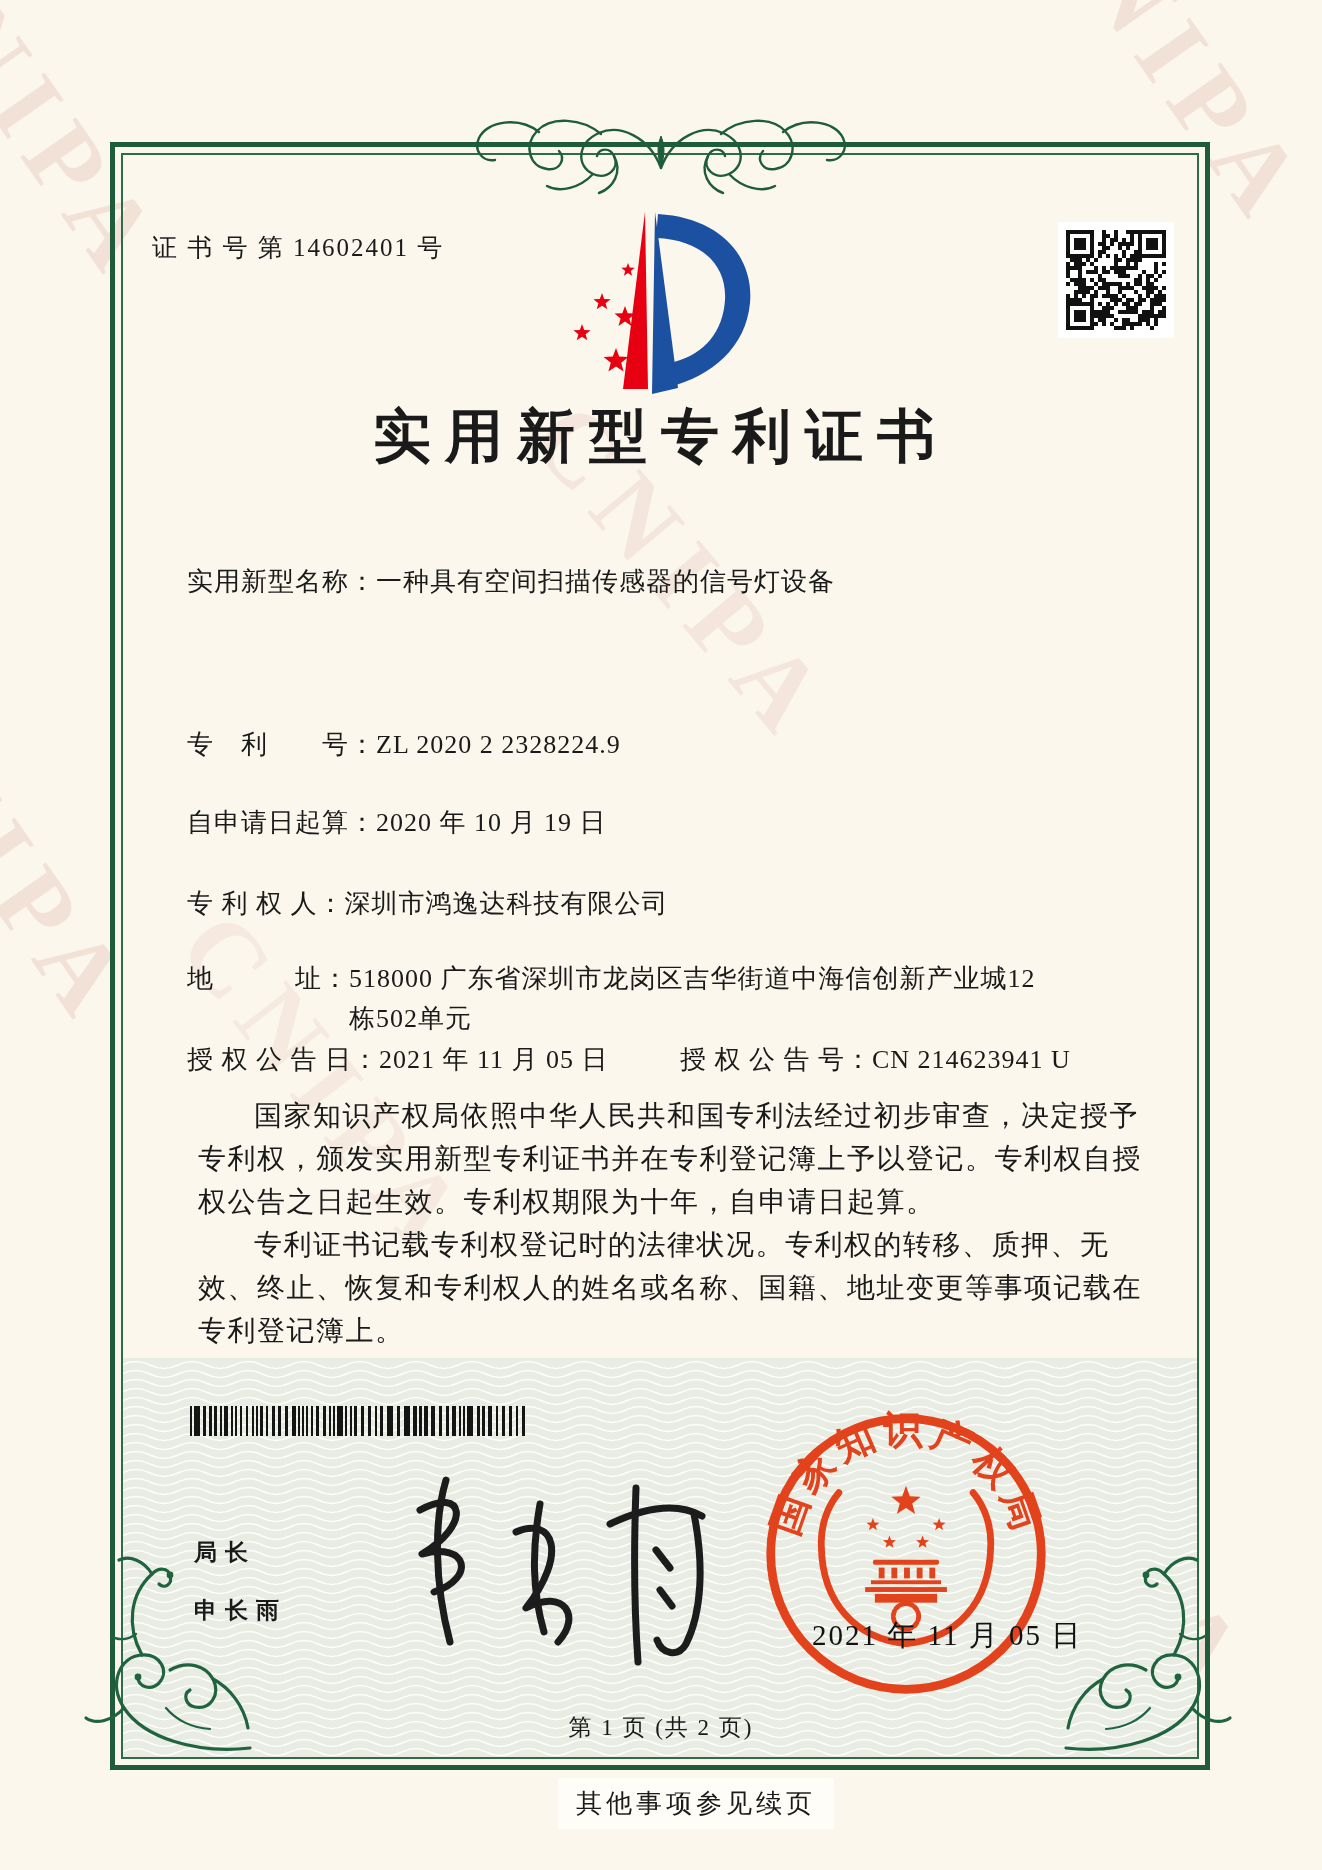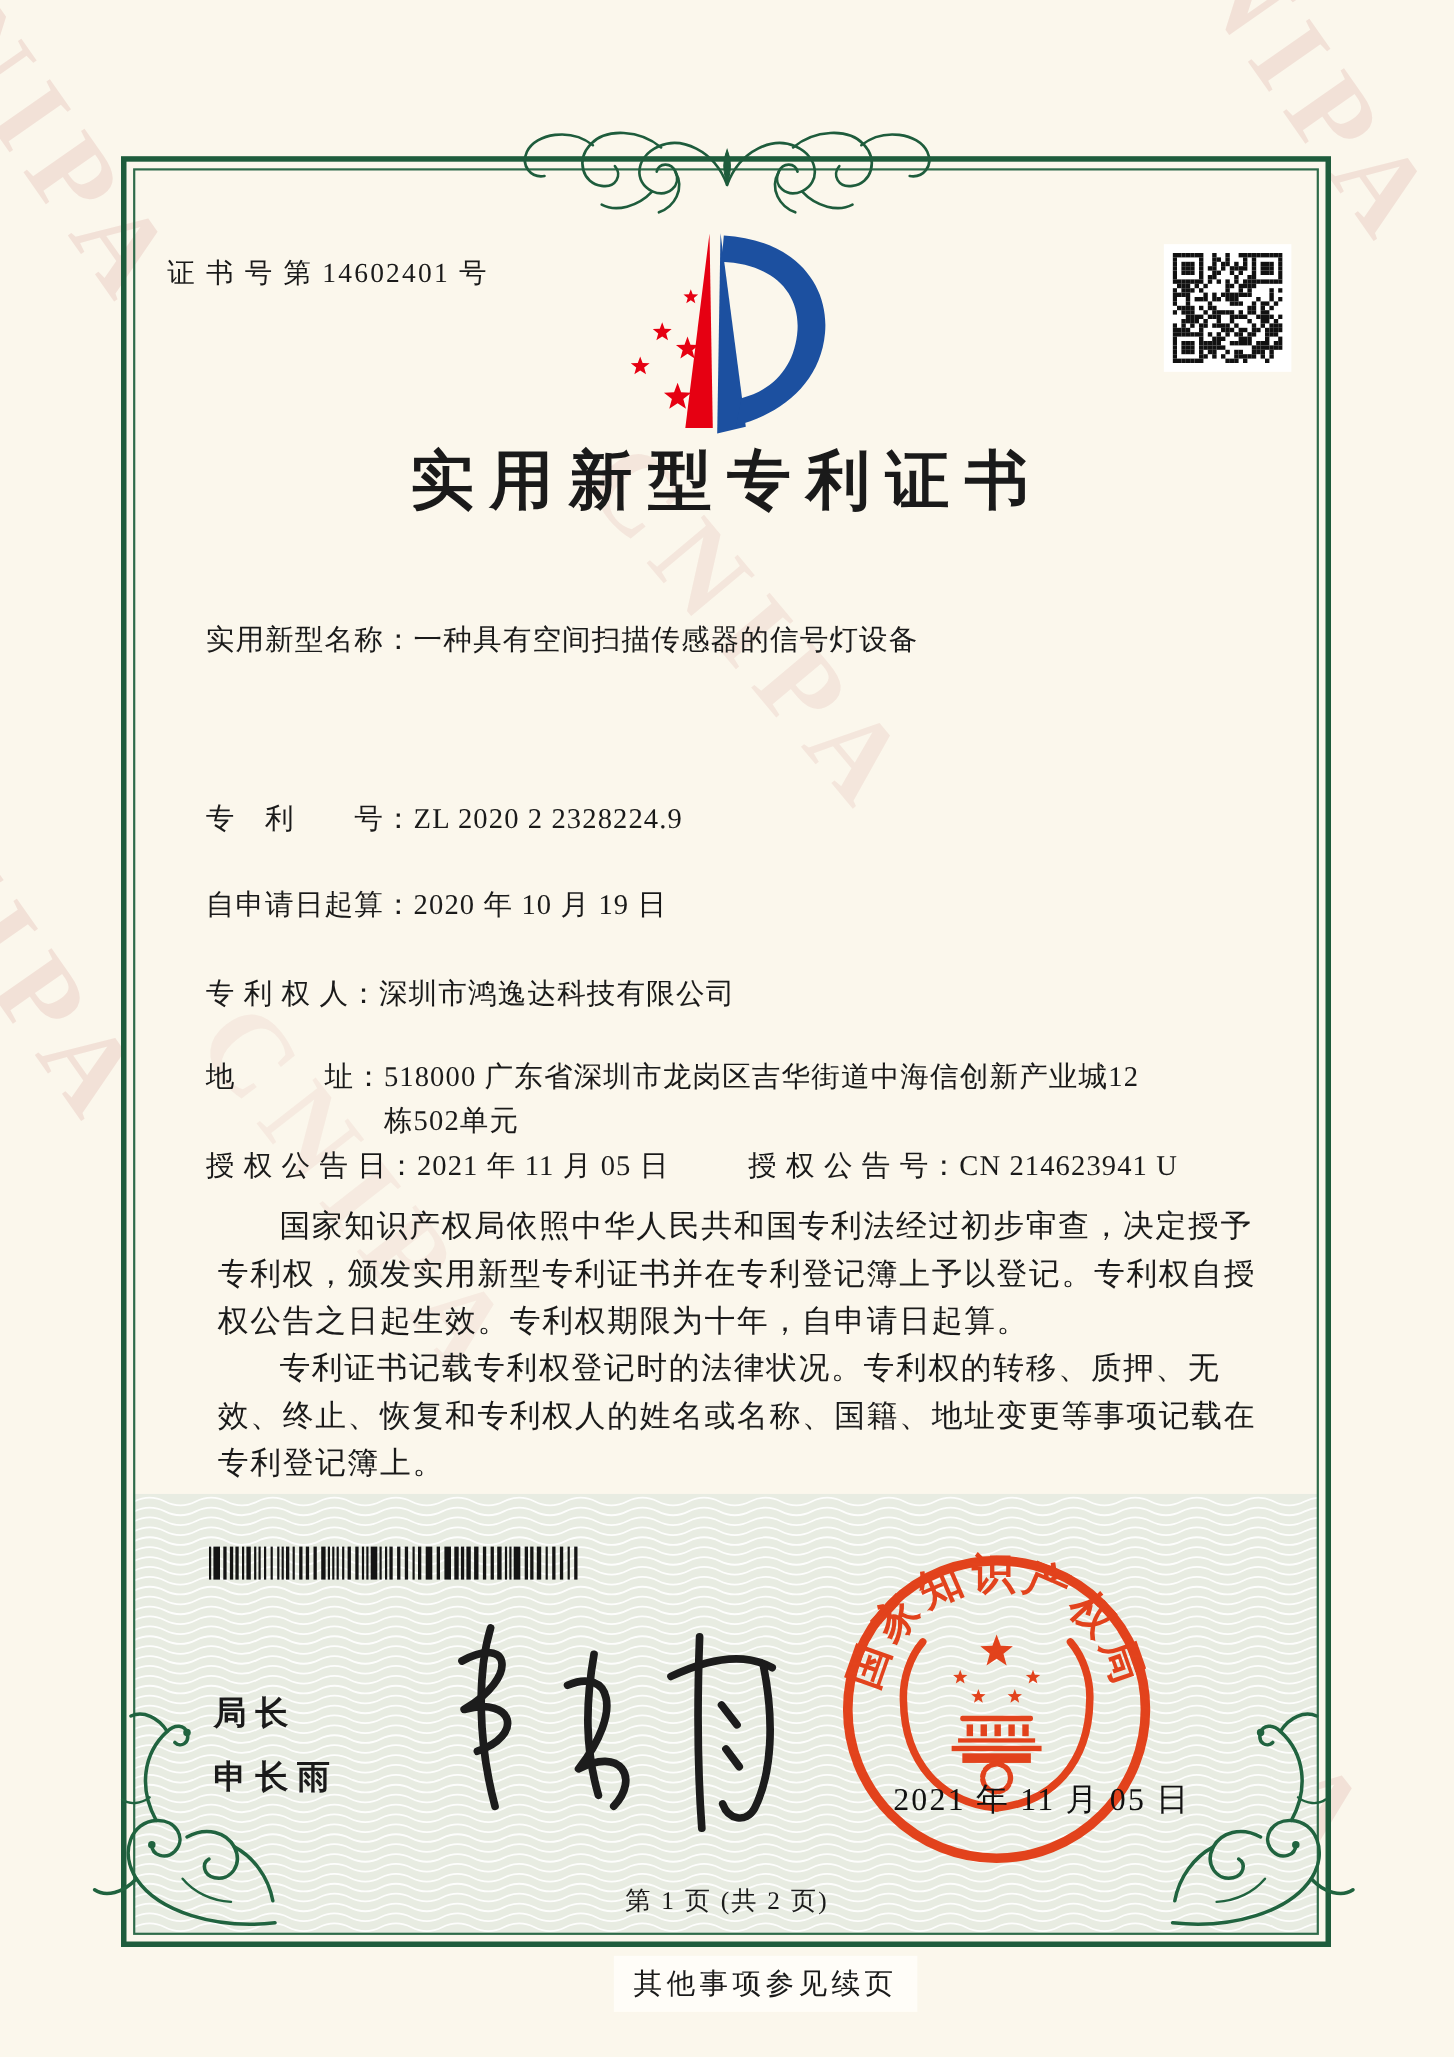--- a/index.html
+++ b/index.html
@@ -44,21 +44,21 @@
   
   .paras{position:absolute;left:198px;top:1094px;width:958px;font-size:28px;
          line-height:43px;letter-spacing:1.5px;z-index:3;}
   .paras p{margin:0;text-indent:2em;}
   
   .barcode{position:absolute;left:190px;top:1406px;width:340px;height:30px;z-index:3;
            display:flex;align-items:stretch;}
   .barcode i{display:block;background:#141414;}
   
   .director{position:absolute;left:194px;z-index:3;font-family:"Liberation Sans","DejaVu Sans",sans-serif;
-            font-weight:bold;font-size:30px;letter-spacing:8px;}
+            font-weight:bold;font-size:23px;letter-spacing:8px;}
   .dt{top:1537px;} .dn{top:1595px;}
   .sig{position:absolute;left:398px;top:1462px;z-index:3;}
   
   .seal{position:absolute;left:760px;top:1408px;z-index:4;opacity:.96;}
   .seal-date{position:absolute;left:812px;top:1616px;font-size:29px;letter-spacing:2px;
              color:#111;z-index:5;white-space:nowrap;}
   .page-info{position:absolute;left:0;top:1712px;width:1322px;text-align:center;
              font-size:23px;letter-spacing:2px;z-index:5;}
   .cont-note{position:absolute;left:0;top:1778px;width:1322px;text-align:center;z-index:3;padding-left:35px;}
   .cont-note span{display:inline-block;background:#fffdf8;padding:8px 18px;font-size:26px;

